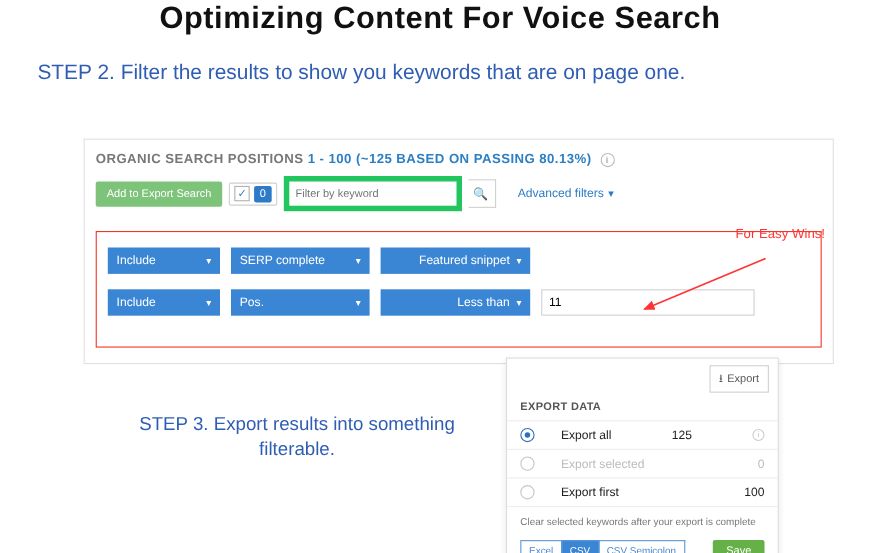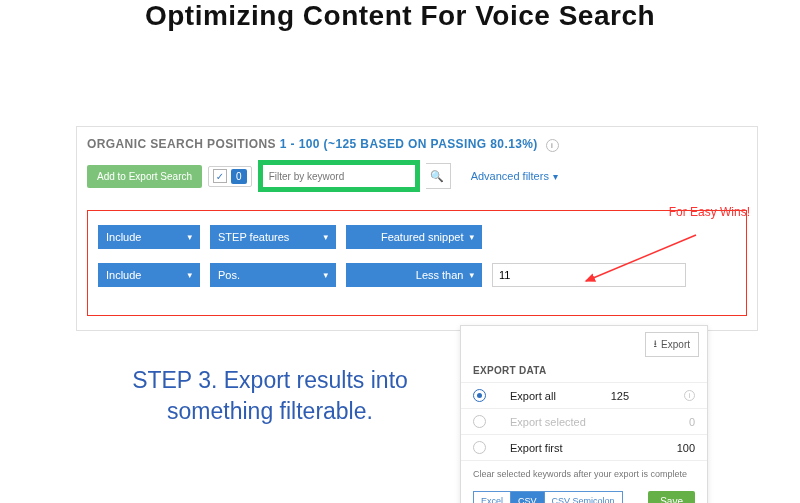--- a/index.html
+++ b/index.html
@@ -21,21 +21,21 @@
   .chev{font-size:10px;}
   .rules-box{margin-top:18px;border:1.5px solid #f43424;padding:14px 10px;position:relative;}
   .rule-row{display:flex;align-items:center;gap:10px;margin-bottom:14px;}
   .rule-row:last-child{margin-bottom:0;}
   .sel{background:#3b86d4;color:#fff;font-size:11px;height:24px;display:flex;align-items:center;justify-content:space-between;padding:0 8px;border-radius:0;}
   .sel .dd{font-size:9px;margin-left:6px;}
   .w1{width:86px;}.w2{width:110px;}.w3{width:120px;justify-content:flex-end;}
   .numfield{border:1px solid #d0d0d0;height:22px;font-size:11px;padding:0 6px;width:180px;}
   .easy{position:absolute;right:-4px;top:-6px;color:#f33;font-size:12px;}
   .arrow-svg{position:absolute;right:40px;top:20px;}
-  .step3{position:absolute;left:120px;top:365px;width:300px;text-align:center;font-family:"Segoe UI",Arial,sans-serif;color:#2f5db3;font-size:23px;line-height:1.35;}
+  .step3{position:absolute;left:120px;top:375px;width:300px;text-align:center;font-family:"Segoe UI",Arial,sans-serif;color:#2f5db3;font-size:17px;line-height:1.35;}
   .export-pop{position:absolute;left:460px;top:325px;width:246px;border:1px solid #dcdcdc;background:#fff;box-shadow:0 2px 6px rgba(0,0,0,.1);}
   .exp-top{display:flex;justify-content:flex-end;padding:6px 8px;}
   .exp-btn{border:1px solid #d0d0d0;font-size:10px;padding:3px 8px;display:flex;align-items:center;gap:4px;color:#555;}
   .exp-title{font-size:10px;font-weight:700;color:#555;letter-spacing:.3px;padding:2px 12px 6px 12px;}
   .opt-row{display:flex;align-items:center;justify-content:space-between;padding:6px 12px;font-size:11px;border-top:1px solid #eee;}
   .opt-row .left{display:flex;align-items:center;gap:24px;}
   .radio{width:11px;height:11px;border:1.5px solid #2f6fc0;border-radius:50%;display:flex;align-items:center;justify-content:center;}
   .radio.on::after{content:"";width:5px;height:5px;background:#2f6fc0;border-radius:50%;}
   .radio.off{border-color:#c5c5c5;}
   .opt-row.disabled{color:#bcbcbc;}
@@ -46,20 +46,21 @@
   .fmt div + div{border-left:none;}
   .fmt .active{background:#3b86d4;color:#fff;}
   .save-btn{background:#65b047;color:#fff;font-size:10px;padding:5px 12px;border-radius:2px;}
   .info-s{display:inline-block;width:9px;height:9px;border:1px solid #ccc;border-radius:50%;font-size:7px;line-height:9px;text-align:center;color:#bbb;}
 </style>
 </head>
 <body>
 <div class="stage">
 
 <div class="pg-title">Optimizing Content For Voice Search</div>
+<div class="step2">STEP 2. Filter the results to show you keywords that are on page one.</div>
 
 <div class="panel">
   <div class="panel-head">
     <span>ORGANIC SEARCH POSITIONS</span>
     <span class="hrange">1 - 100 (~125 BASED ON PASSING 80.13%)</span>
     <span class="info-icon">i</span>
   </div>
 
   <div class="toolbar">
     <div class="btn-green">Add to Export Search</div>
@@ -77,21 +78,21 @@
     </div>
   </div>
 
   <div class="rules-box">
     <div class="rule-row">
       <div class="sel w1">
             <span>Include</span>
             <span class="dd">▾</span>
           </div>
       <div class="sel w2">
-            <span>STEP features</span>
+            <span>SERP complete</span>
             <span class="dd">▾</span>
           </div>
       <div class="sel w3">
             <span>Featured snippet</span>
             <span class="dd">▾</span>
           </div>
     </div>
     <div class="rule-row">
       <div class="sel w1">
             <span>Include</span>

